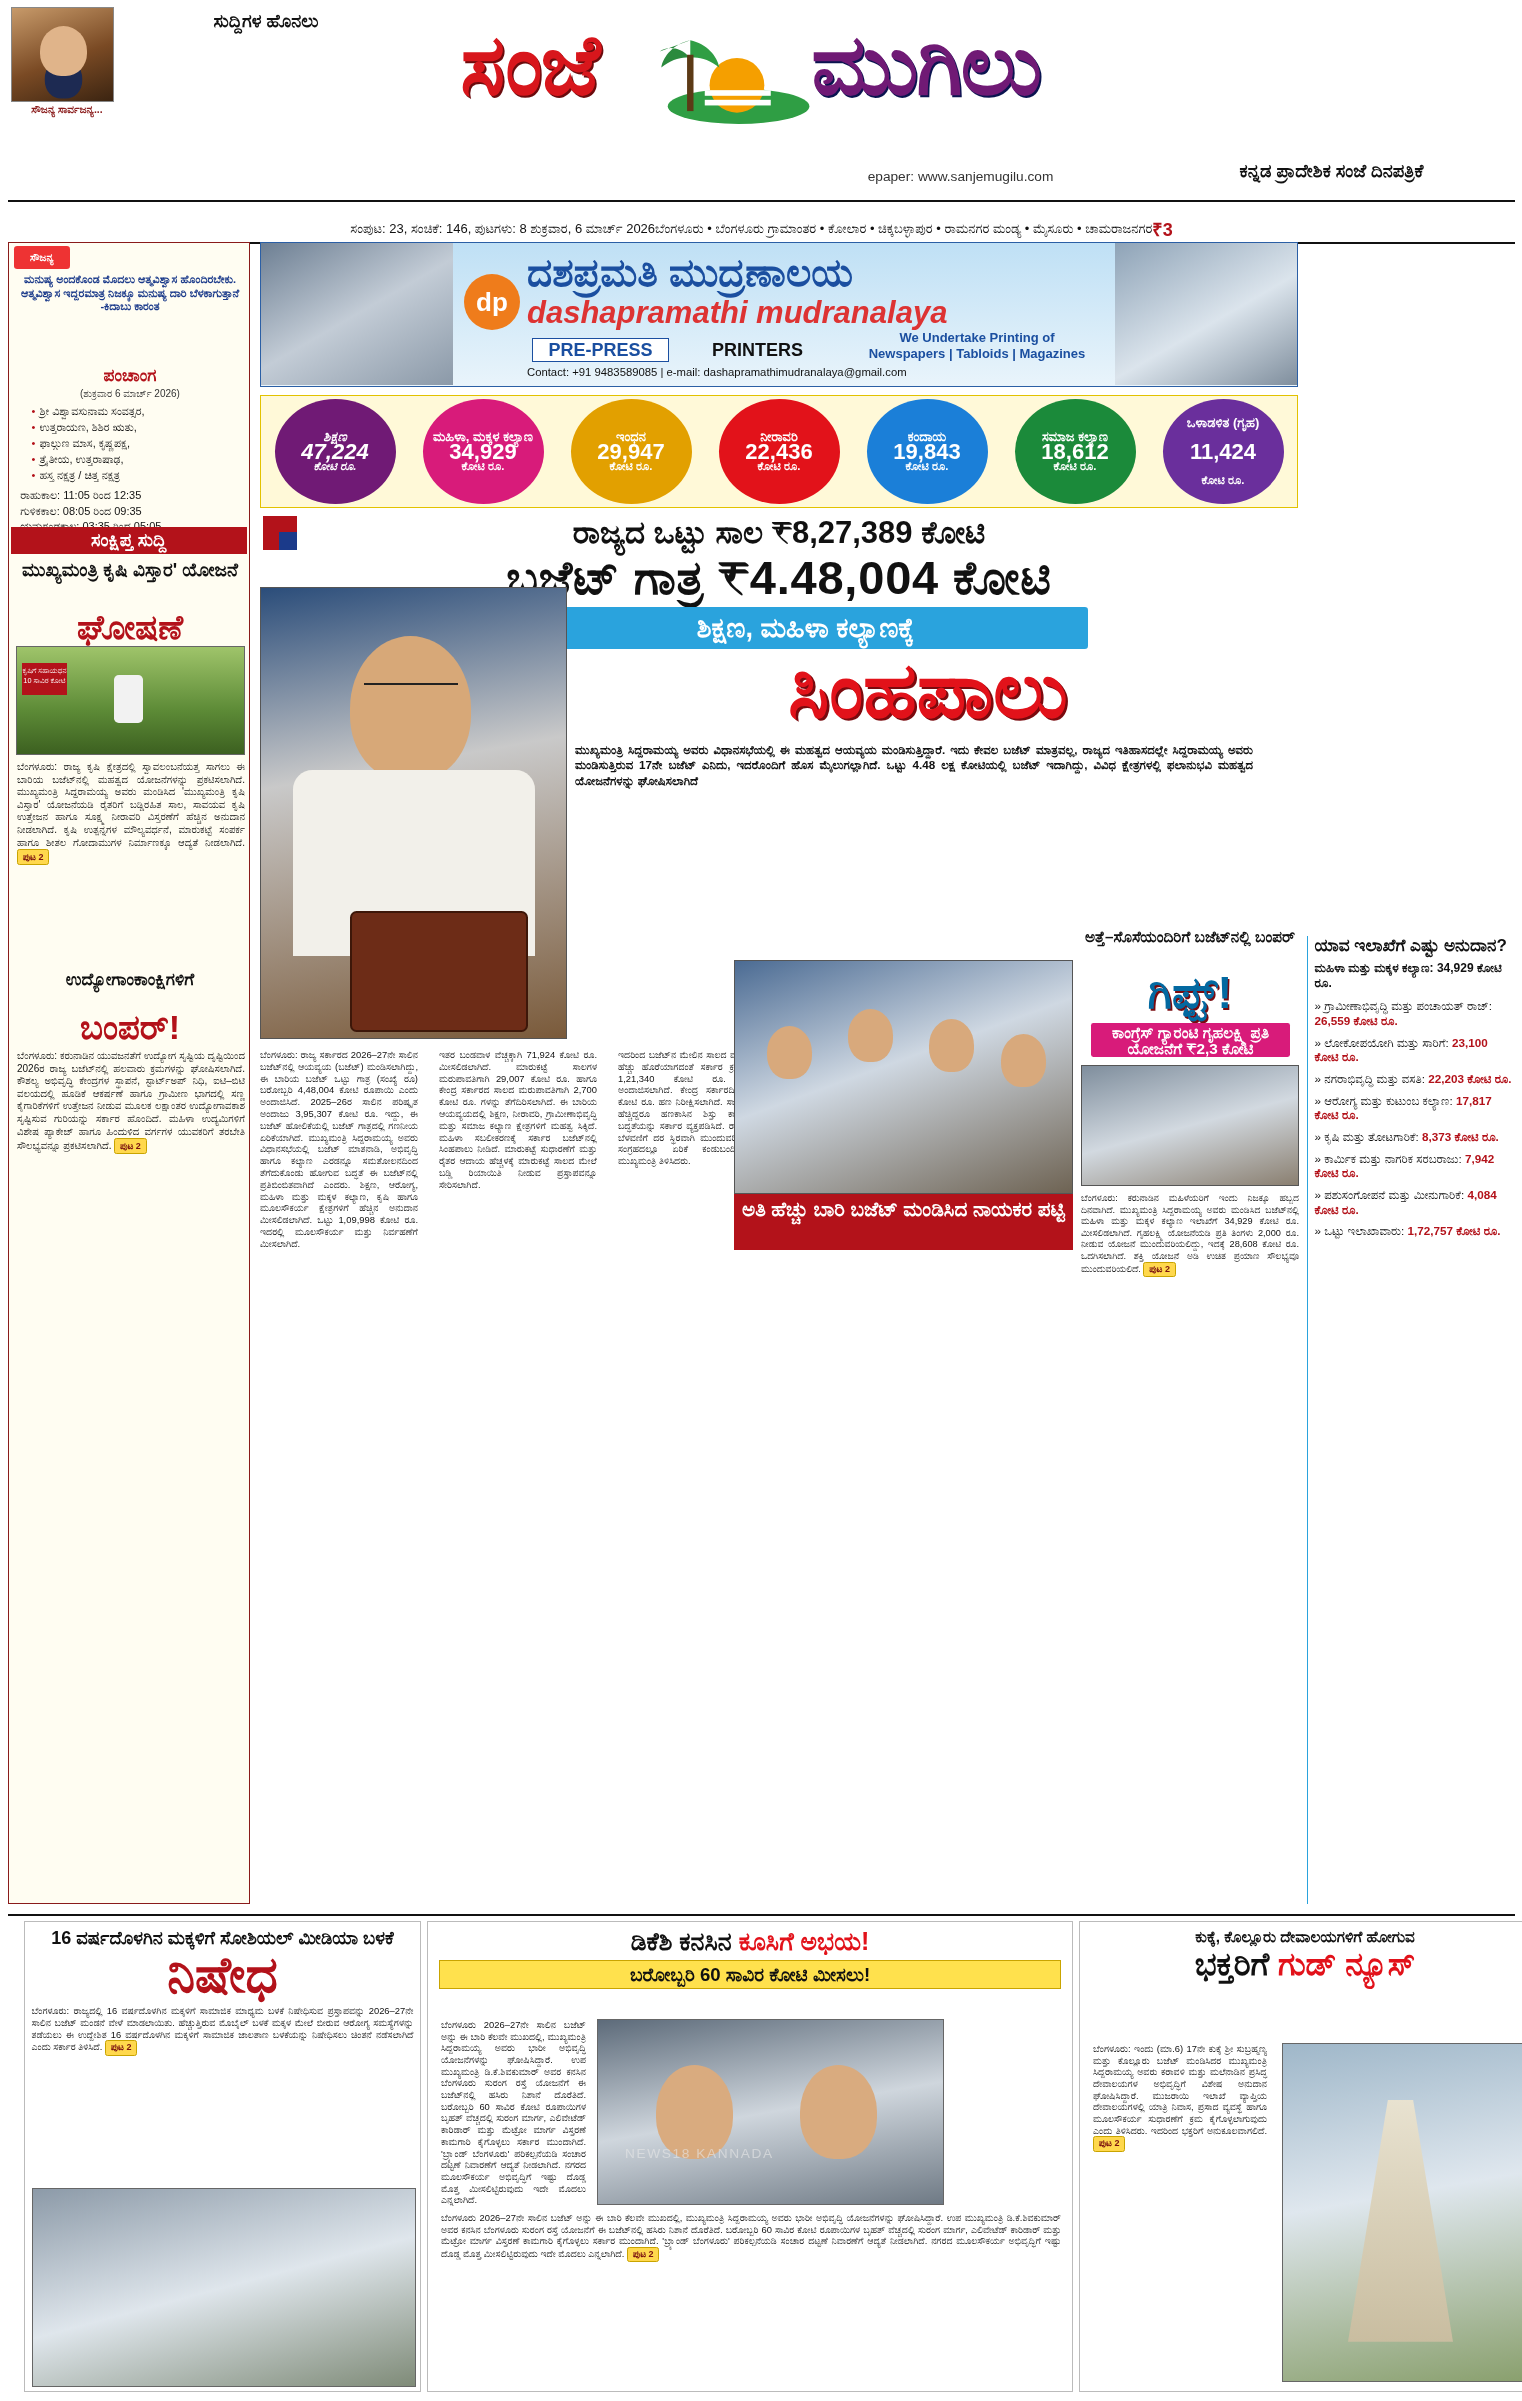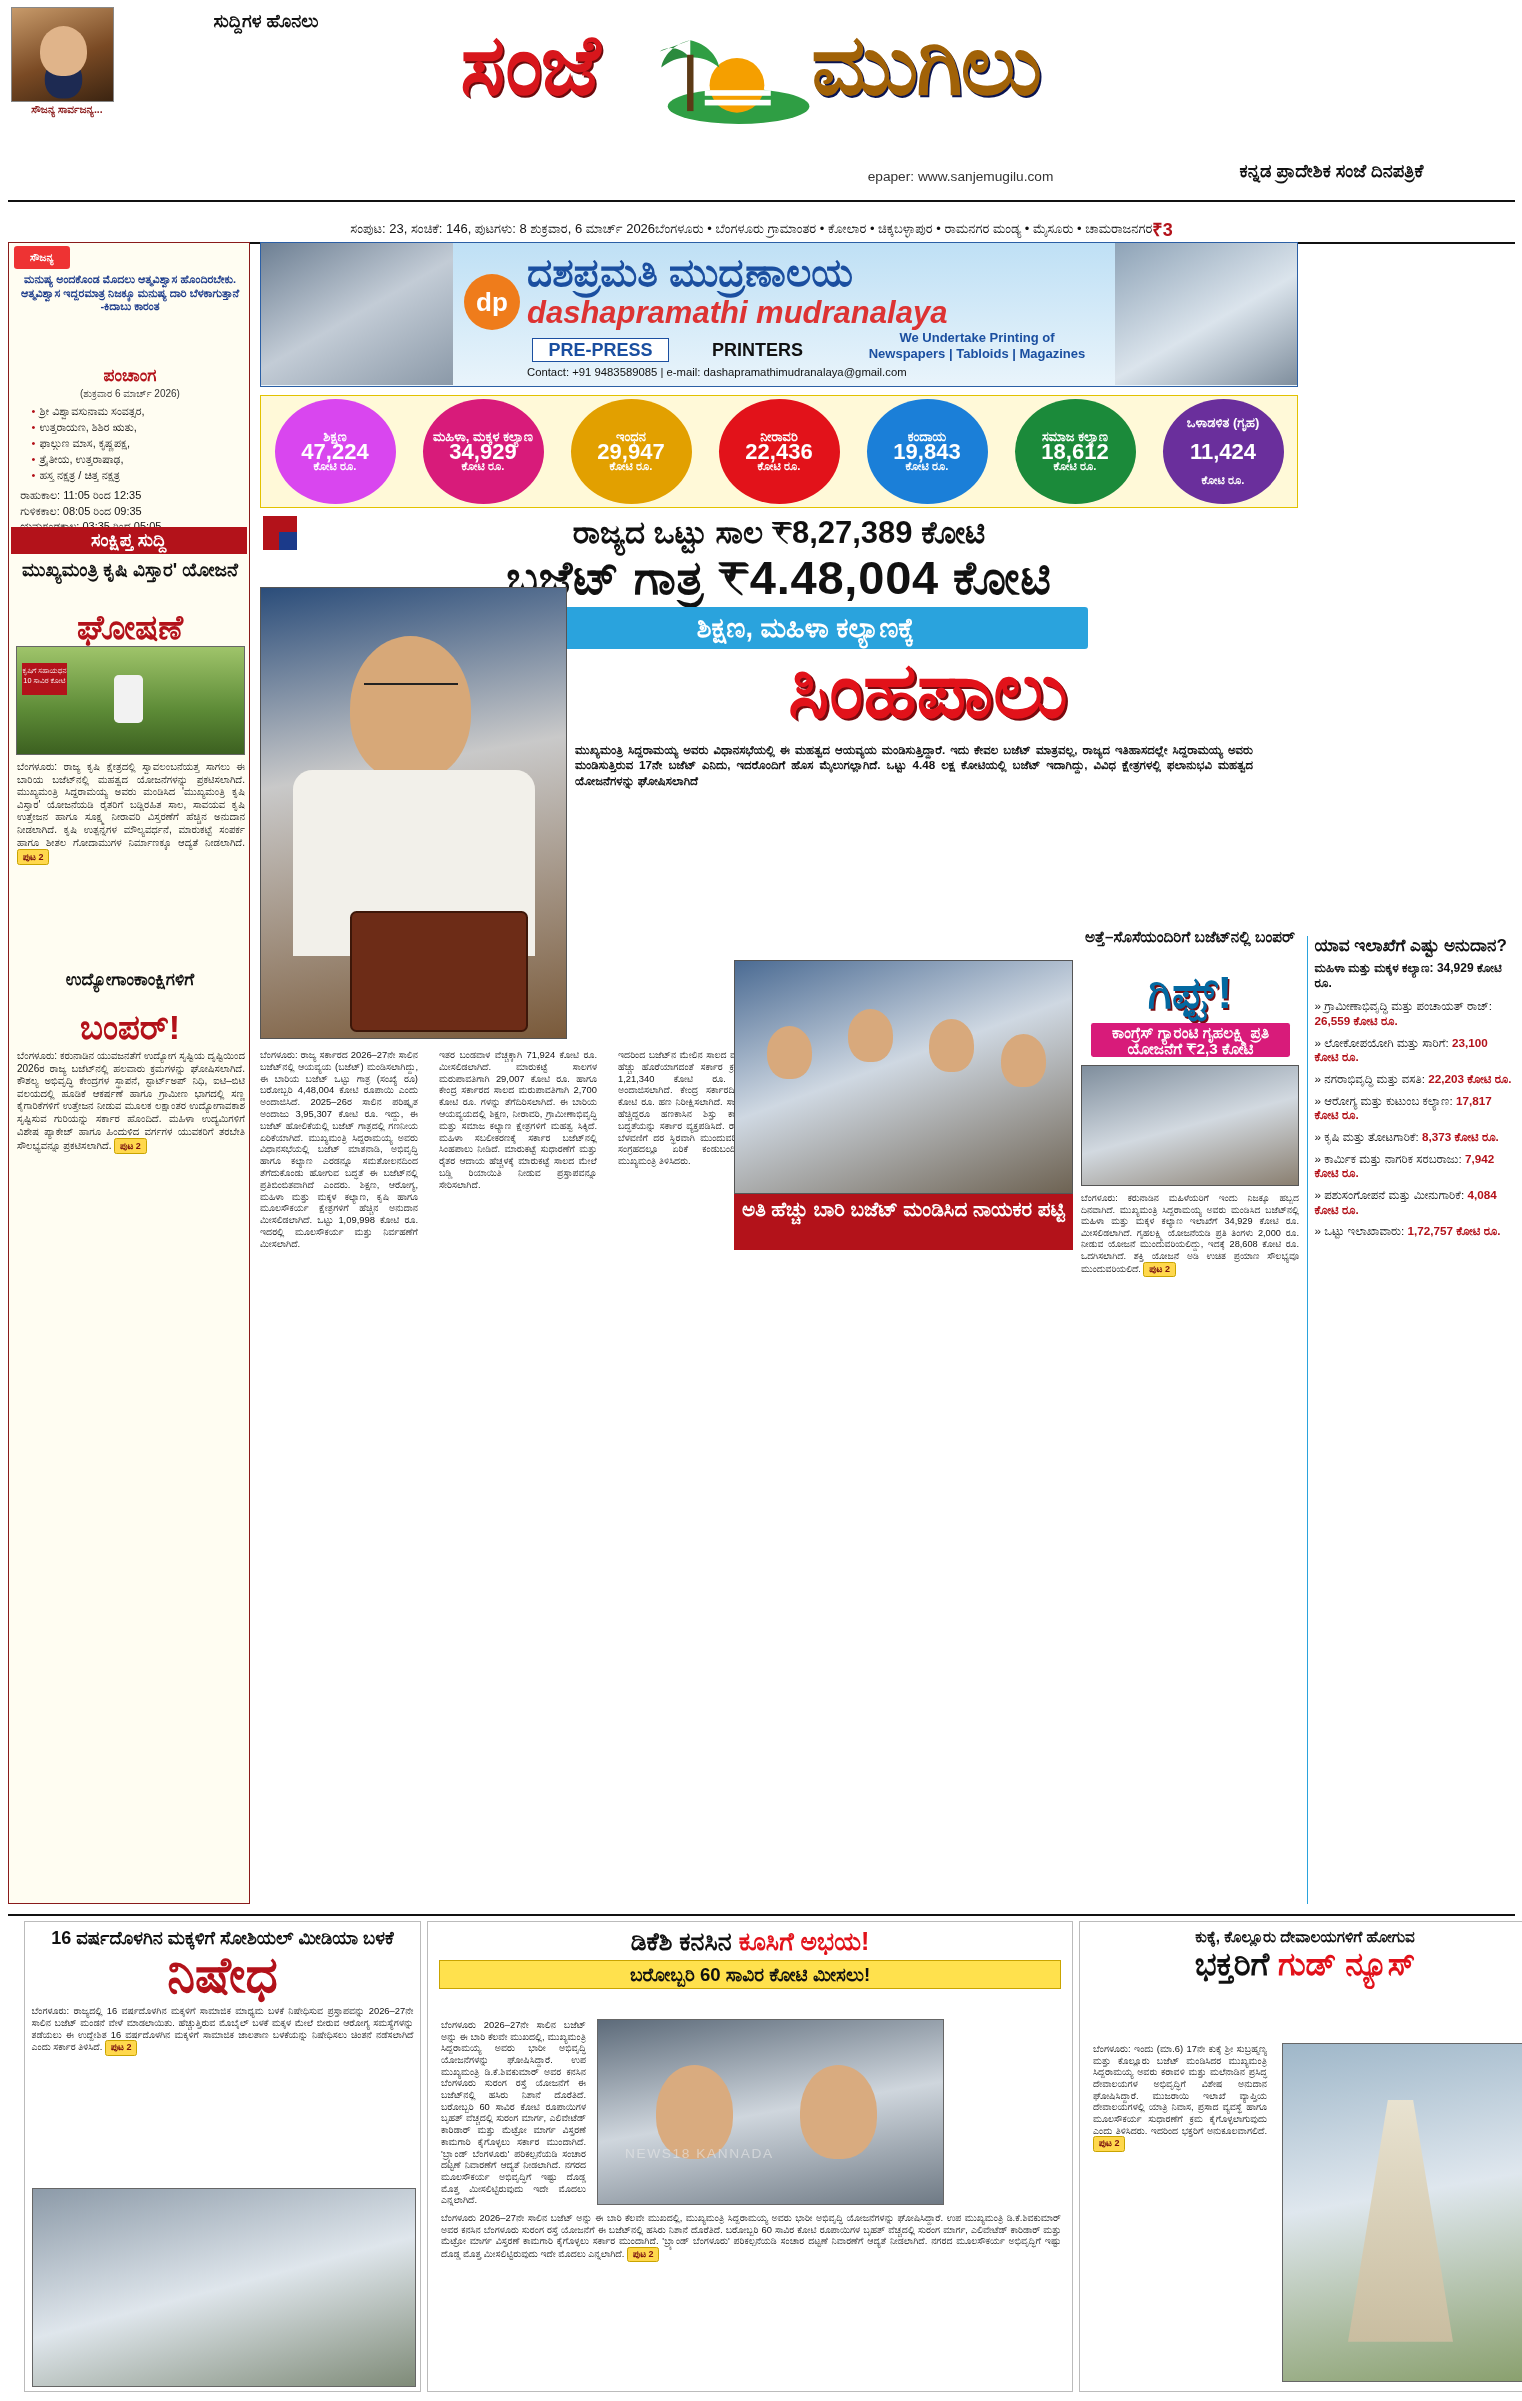--- a/index.html
+++ b/index.html
@@ -37,21 +37,21 @@
     position:absolute; left:133px; top:11.3px; width:266px; text-align:center;
     font-size:18px; color:#111; font-weight:bold;
   }
   .mh-title {
     position:absolute; left:121px; top:22.6px; width:1259px;
     text-align:center; font-size:84px; line-height:84px;
     font-weight:bold; color:#d8161c;
     text-shadow:1.6px 1.6px 0 #6b0b0d;
     letter-spacing:-1.6px;
   }
-  .mh-title .blue { color:#a16207; text-shadow:1.6px 1.6px 0 #0a1450; }
+  .mh-title .blue { color:#701a75; text-shadow:1.6px 1.6px 0 #0a1450; }
   .mh-logo-sun {
     position:absolute; left:642px; top:32px; width:169px; height:97px;
   }
   .mh-epaper {
     position:absolute; left:807px; top:169px; width:307px; text-align:center;
     font-size:13.7px; color:#333;
   }
   .mh-sub {
     position:absolute; left:1154px; top:161px; width:355px; text-align:center;
     font-size:18px; color:#111; font-weight:bold;
@@ -489,21 +489,21 @@
     <div class="ad-pp">PRE-PRESS</div>
     <div class="ad-pr">PRINTERS</div>
     <div class="ad-contact">Contact: +91 9483589085 | e-mail: dashapramathimudranalaya@gmail.com</div>
     <div class="ad-right">
       <div>We Undertake Printing of</div>
       <div>Newspapers | Tabloids | Magazines</div>
     </div>
   </div>
 
   <div class="circles" id="circles">
-      <div class="circ" style="background: #d946ef;">
+      <div class="circ" style="background: #701a75; font-style: italic;">
         <div class="lbl">ಶಿಕ್ಷಣ</div>
         <div class="val">47,224</div>
         <div class="unit">ಕೋಟಿ ರೂ.</div>
       </div>
       <div class="circ" style="background: rgb(216, 27, 122);">
         <div class="lbl">ಮಹಿಳಾ, ಮಕ್ಕಳ ಕಲ್ಯಾಣ</div>
         <div class="val">34,929</div>
         <div class="unit">ಕೋಟಿ ರೂ.</div>
       </div>
       <div class="circ" style="background: rgb(226, 160, 0);">

